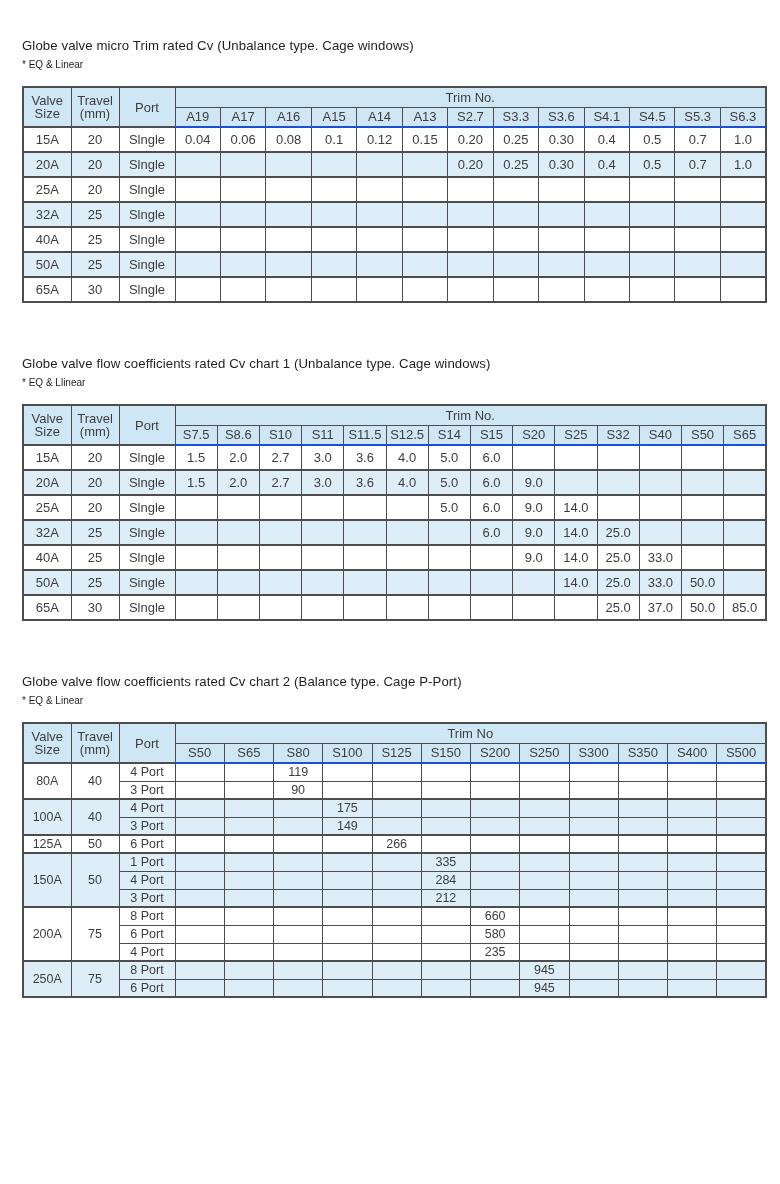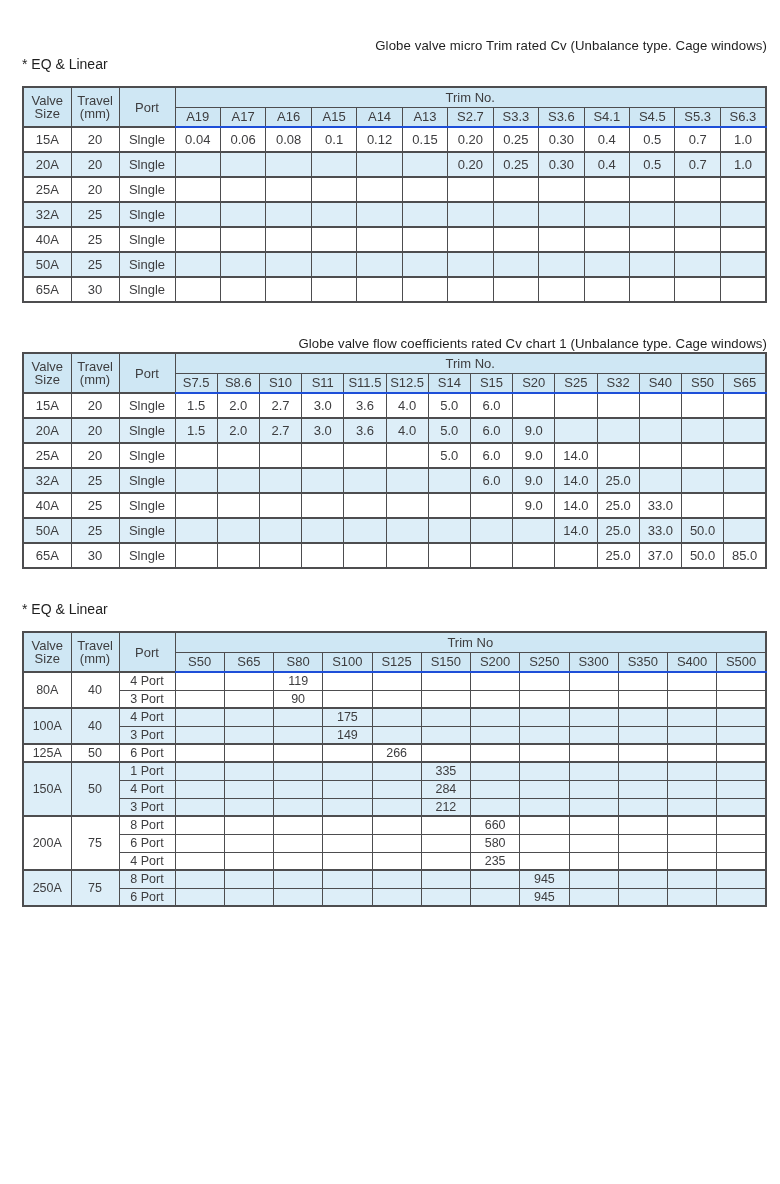--- a/index.html
+++ b/index.html
@@ -1,22 +1,22 @@
 <!DOCTYPE html>
 <html><head>
 <meta charset="utf-8">
 <style>
   * { box-sizing: border-box; }
   html,body { margin:0; padding:0; background:#ffffff; }
   body { font-family:"Liberation Sans", sans-serif; color:#3d3d3f; }
   .page { width:780px; height:1184px; padding:37px 13px 0 22px; overflow:hidden; background:#ffffff; }
 
-  .tblock + .tblock { margin-top:32px; }
-  .title { font-size:13.2px; line-height:17px; color:#1f1f1f; letter-spacing:0.1px;text-align:right; }
-  .subtitle { font-size:14px; line-height:17px; color:#1f1f1f; margin-top:2px; margin-bottom:13px; }
+  .tblock + .tblock { margin-top:52px; }
+  .title { font-size:13.2px; line-height:17px; color:#1f1f1f; letter-spacing:0.1px; }
+  .subtitle { font-size:10px; line-height:17px; color:#1f1f1f; margin-top:2px; margin-bottom:13px; }
 
   table { border-collapse:collapse; table-layout:fixed; width:745px;
           border:2px solid #4d4d4f; }
   th, td { border:1px solid #4d4d4f; text-align:center; vertical-align:middle;
            padding:0 1px; overflow:hidden; white-space:nowrap; }
   thead th { background:#cfe7f4; font-weight:normal; font-size:13px; height:20px; color:#3d3d3f; }
   thead th div { line-height:13px; }
   thead tr:last-child th { border-bottom:2px solid #1d4ed8; }
   tbody td { font-size:13px; height:25px; color:#3d3d3f; background:#ffffff; }
   tr.shade td { background:#ddeef8; }
@@ -208,20 +208,21 @@
             <td></td>
             <td></td>
             <td></td>
           </tr>
         </tbody>
       </table>
   </section>
 
   <section class="tblock">
     <div class="title">Globe valve flow coefficients rated Cv chart 1 (Unbalance type. Cage windows)</div>
+    <div class="subtitle">* EQ &amp; Llinear</div>
     <table class="t2">
         <colgroup>
           <col class="c-valve">
           <col class="c-travel">
           <col class="c-port">
           <col>
           <col>
           <col>
           <col>
           <col>
@@ -399,20 +400,21 @@
             <td>25.0</td>
             <td>37.0</td>
             <td>50.0</td>
             <td>85.0</td>
           </tr>
         </tbody>
       </table>
   </section>
 
   <section class="tblock">
+    <div class="title">Globe valve flow coefficients rated Cv chart 2 (Balance type. Cage P-Port)</div>
     <div class="subtitle">* EQ &amp; Linear</div>
     <table class="t3">
         <colgroup>
           <col class="c-valve">
           <col class="c-travel">
           <col class="c-port">
           <col>
           <col>
           <col>
           <col>

